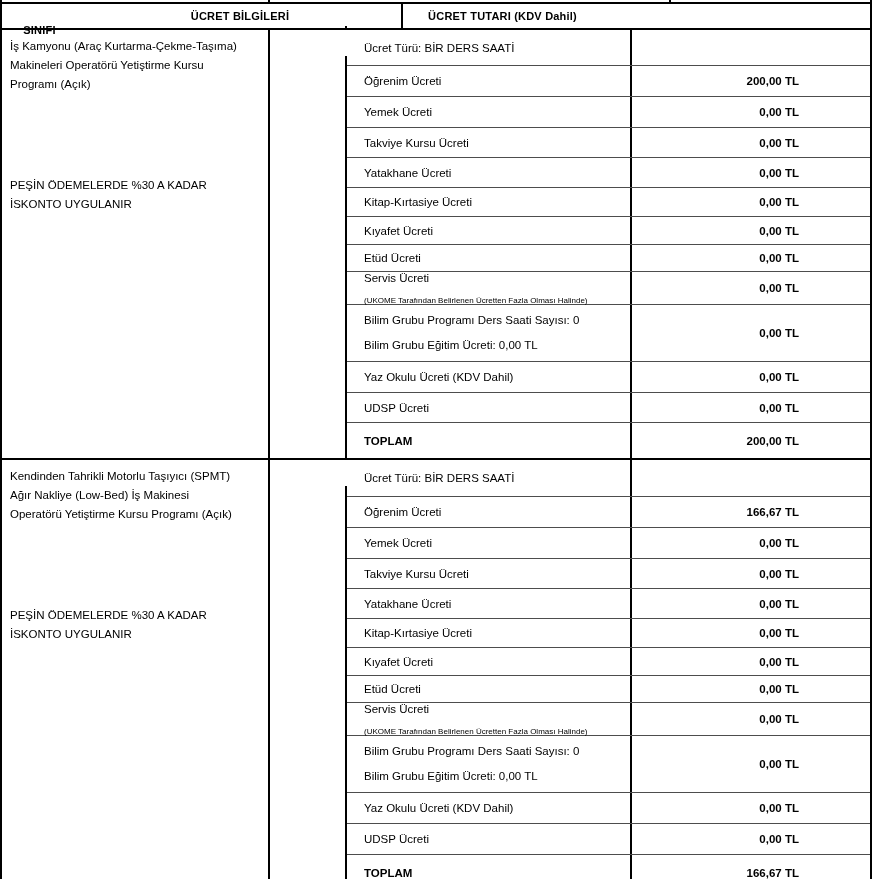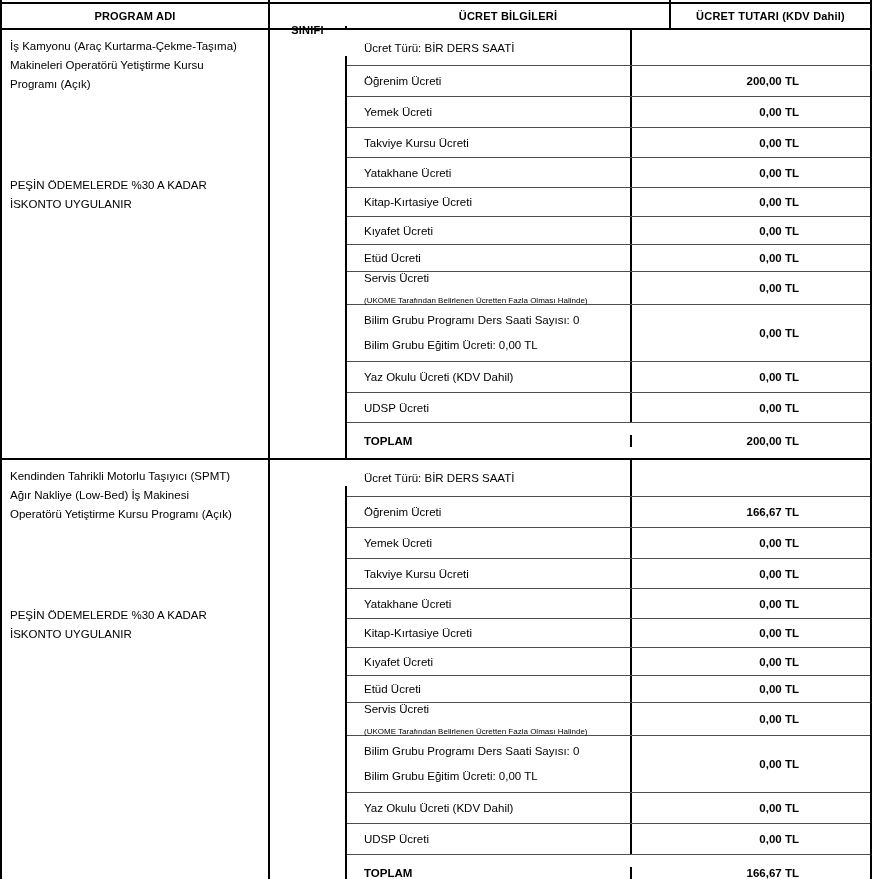--- a/index.html
+++ b/index.html
@@ -37,21 +37,21 @@
 
   .block { display: flex; height: 430px; border-bottom: 2px solid #000; }
   .block:last-child { border-bottom: none; }
 
   .prog-cell { padding: 7px 0 0 8px; }
   .prog-name { font-size: 11.5px; line-height: 19px; white-space: pre-line; }
   .prog-note { font-size: 11.5px; line-height: 19px; white-space: pre-line; margin-top: 82px; }
 
   .fees { width: 523px; display: flex; flex-direction: column; }
   .fee-row { display: flex; border-bottom: 1px solid #4d4d4d; }
-  .fee-row:last-child { border-bottom: none; align-items: center; }
+  .fee-row:last-child { border-bottom: none; }
 
   .f-label {
     width: 285px; border-right: 2px solid #000;
     display: flex; flex-direction: column; justify-content: center;
     padding-left: 17px; font-size: 11.5px;
   }
   .f-label .sub { font-size: 8px; margin-top: 12px; }
   .f-label.two { justify-content: space-between; padding-top: 9px; padding-bottom: 10px; }
   .f-label.bold { font-weight: bold; }
 
@@ -68,21 +68,20 @@
   <div class="tbl">
 
     <div class="sliver">
       <div class="c-prog"></div>
       <div class="c-sinif"></div>
       <div class="c-label"></div>
       <div class="c-value"></div>
     </div>
 
     <div class="hdr">
-      <div class="c-prog">PROGRAM ADI</div>
       <div class="c-sinif">SINIFI</div>
       <div class="c-label">ÜCRET BİLGİLERİ</div>
       <div class="c-value">ÜCRET TUTARI (KDV Dahil)</div>
     </div>
 
     <div class="block">
       <div class="c-prog prog-cell">
         <div class="prog-name">İş Kamyonu (Araç Kurtarma-Çekme-Taşıma)
 Makineleri Operatörü Yetiştirme Kursu
 Programı (Açık)</div>

